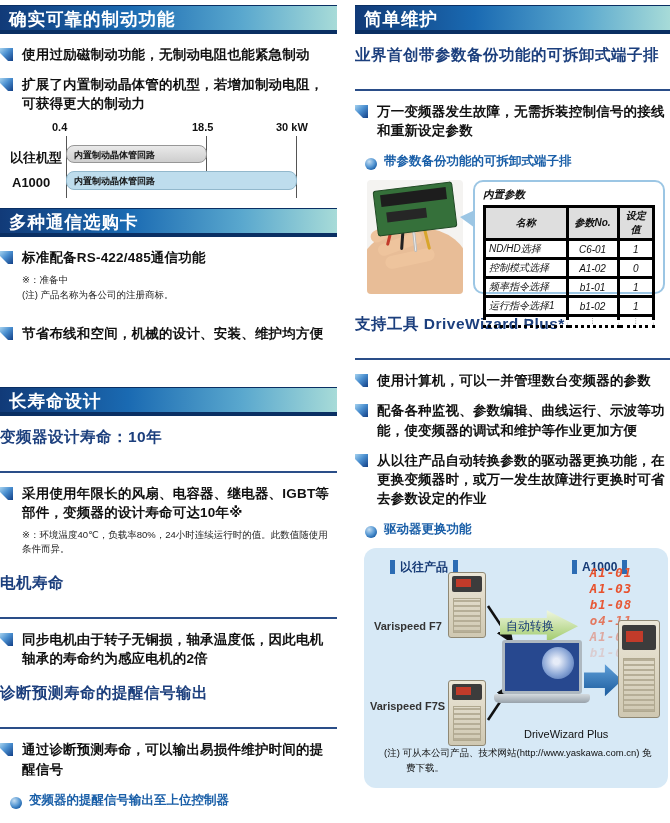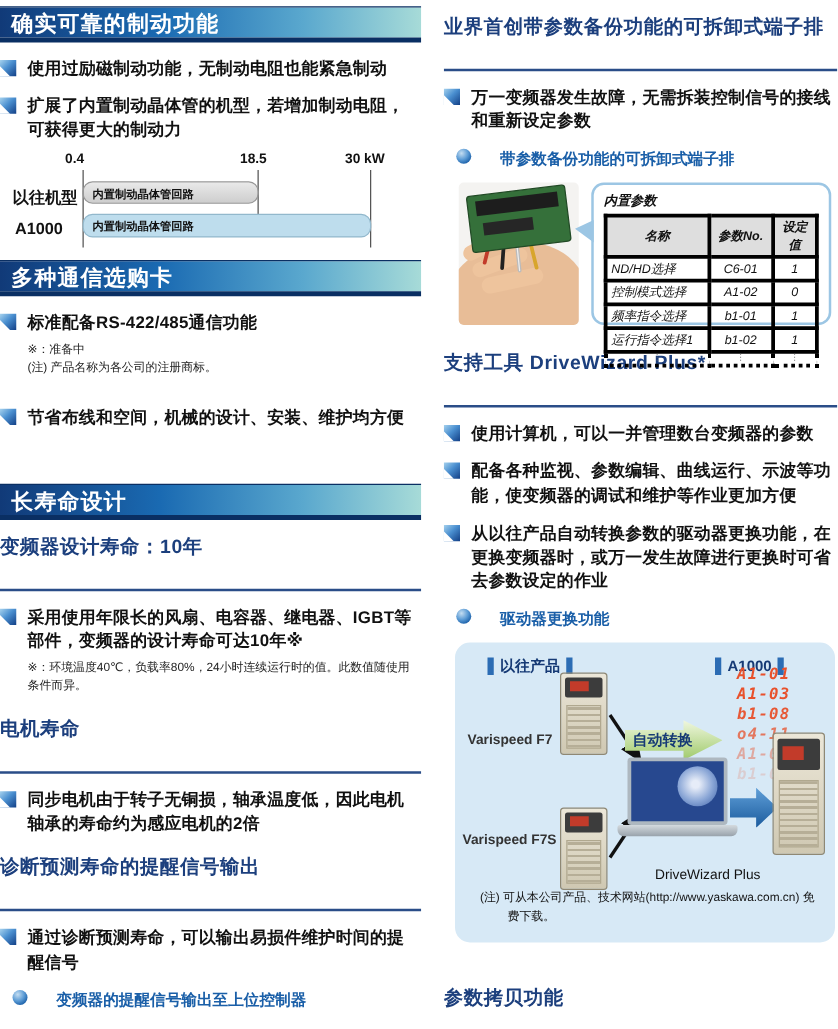--- a/index.html
+++ b/index.html
@@ -19,21 +19,21 @@
 
   .bullet { display:flex; gap:9px; margin-top:11px; }
   .b-icon { flex:none; width:13px; height:13px; margin-top:3px; position:relative;
     background:linear-gradient(135deg,#a6d2ee 0%,#4a8fd0 45%,#123f86 100%); }
   .b-icon::after { content:""; position:absolute; left:0; bottom:0;
     border-left:8px solid #fff; border-top:8px solid transparent; }
   .bullet p { font-size:13.5px; font-weight:bold; color:#111; line-height:1.42; letter-spacing:0.2px; }
 
   .note { font-size:9.5px; color:#222; margin:5px 0 0 22px; line-height:1.5; }
 
-  .dot-bullet { display:flex; align-items:flex-start; gap:23px; margin:13px 16px 0 10px; }
+  .dot-bullet { display:flex; align-items:flex-end; gap:7px; margin:13px 16px 0 10px; }
   .dot-icon { flex:none; width:12px; height:12px; border-radius:50%;
     background:radial-gradient(circle at 35% 30%,#c4ddf1,#5b9bd5 45%,#1a5fa8 78%,#14477e); }
   .dot-bullet .dtext { font-size:12.5px; font-weight:bold; color:#1a5fa8; }
 
   
   .range-chart { position:relative; height:82px; margin:8px 0 2px 6px; }
   .tick { position:absolute; top:0; font-size:11px; font-weight:bold; color:#111; }
   .vline { position:absolute; width:1px; background:#555; }
   .rowlab { position:absolute; font-size:13px; font-weight:bold; color:#111; }
   .bar { position:absolute; border-radius:8px; font-size:9px; font-weight:bold; color:#111;
@@ -67,21 +67,21 @@
   .param-table td.e { font-size:7px; color:#666; text-align:center; height:8px; line-height:6px; border-style:dotted; border-top:none; }
 
   
   .wiz-panel { position:relative; width:304px; height:240px; margin:10px 0 0 9px; background:#d7e9f6; border-radius:12px; }
   .tagged { position:absolute; font-size:12px; font-weight:bold; color:#163a75;
     border-left:5px solid #2b6cb4; border-right:5px solid #2b6cb4; padding:0 5px; line-height:14px;text-align:right; }
   .devlab { position:absolute; font-size:11px; font-weight:bold; color:#333; }
   .arrow-green { position:absolute; left:136px; top:62px; width:78px; height:32px;
     clip-path:polygon(0 24%,60% 24%,60% 0,100% 50%,60% 100%,60% 76%,0 76%);
     background:linear-gradient(#f0f7e0,#9fca6a); }
-  .convert-text { position:absolute; left:142px; top:70px; font-size:12px; font-weight:bold; color:#163a75; }
+  .convert-text { position:absolute; left:142px; top:70px; font-size:12px; font-weight:normal; color:#163a75; }
   .arrow-blue { position:absolute; left:220px; top:116px; width:38px; height:32px;
     clip-path:polygon(0 26%,55% 26%,55% 0,100% 50%,55% 100%,55% 74%,0 74%);
     background:linear-gradient(#5f9fd8,#1c5c9e); }
   .seg { position:absolute; left:214px; top:17px; width:66px; text-align:center;
     font-family:"DejaVu Sans Mono",monospace; font-style:italic; font-weight:bold;
     font-size:12.5px; color:#e8512c; letter-spacing:1px; line-height:16px; }
   .laptop { position:absolute; left:138px; top:92px; }
   .lap-screen { width:80px; height:54px; background:#aeb8c0; border-radius:3px; padding:3px; }
   .lap-disp { width:100%; height:100%; background:#27488f; position:relative; }
   .disc { position:absolute; right:5px; top:4px; width:32px; height:32px; border-radius:50%;
@@ -169,20 +169,23 @@
 
     <div class="dot-bullet">
       <span class="dot-icon"></span>
       <span class="dtext">变频器的提醒信号输出至上位控制器</span>
     </div>
 
   </div>
 
   <div class="col right">
 
+    <div class="sec-hdr">
+      <span>简单维护</span>
+    </div>
 
     <div class="subhdr" style="margin-top:11px">业界首创带参数备份功能的可拆卸式端子排</div>
 
     <div class="bullet">
       <span class="b-icon"></span>
       <p>万一变频器发生故障，无需拆装控制信号的接线和重新设定参数</p>
     </div>
 
     <div class="dot-bullet">
       <span class="dot-icon"></span>

